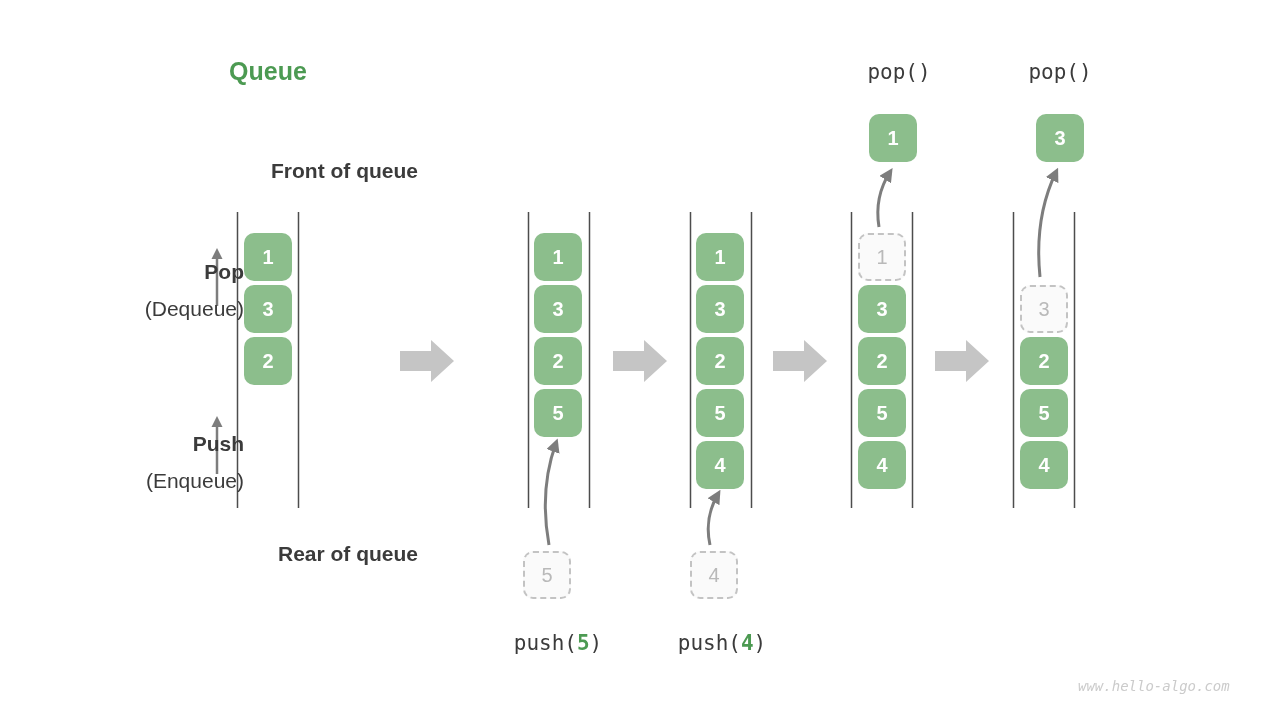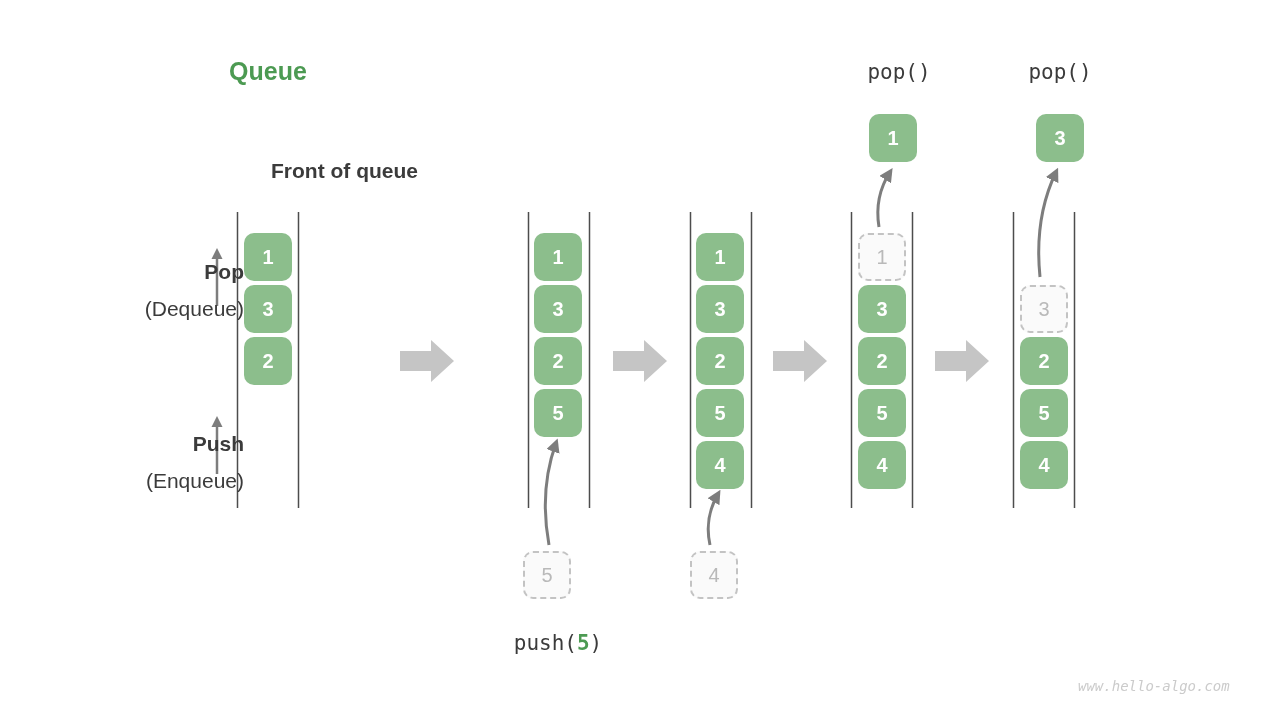--- a/index.html
+++ b/index.html
@@ -92,38 +92,40 @@
     <path class="flow-arrow" d="M 879 227 Q 874 197 890 172" marker-end="url(#ah)"></path>
     <path class="flow-arrow" d="M 1040 277 Q 1034 218 1056 172" marker-end="url(#ah)"></path>
   </svg>
 
   <div class="title">Queue</div>
   <div class="side-label bold" style="left:118px;top:158px;width:300px;">Front of queue</div>
   <div class="side-label" style="left:44px;top:296px;width:200px;">(Dequeue)</div>
   <div class="side-label bold" style="left:44px;top:259px;width:200px;">Pop</div>
   <div class="side-label" style="left:44px;top:468px;width:200px;">(Enqueue)</div>
   <div class="side-label bold" style="left:44px;top:431px;width:200px;">Push</div>
+  <div class="side-label bold" style="left:118px;top:541px;width:300px;">Rear of queue</div>
 
   <div class="cell" style="left:244px;top:233px;">1</div>
   <div class="cell" style="left:244px;top:285px;">3</div>
   <div class="cell" style="left:244px;top:337px;">2</div>
 
   <div class="cell" style="left:534px;top:233px;">1</div>
   <div class="cell" style="left:534px;top:285px;">3</div>
   <div class="cell" style="left:534px;top:337px;">2</div>
   <div class="cell" style="left:534px;top:389px;">5</div>
   <div class="cell dashed" style="left:523px;top:551px;">5</div>
   <div class="code" style="left:458px;top:631px;width:200px;text-align:center;"><span>push(</span><span class="arg">5</span><span>)</span></div>
 
   <div class="cell" style="left:696px;top:233px;">1</div>
   <div class="cell" style="left:696px;top:285px;">3</div>
   <div class="cell" style="left:696px;top:337px;">2</div>
   <div class="cell" style="left:696px;top:389px;">5</div>
   <div class="cell" style="left:696px;top:441px;">4</div>
   <div class="cell dashed" style="left:690px;top:551px;">4</div>
+  <div class="code" style="left:622px;top:631px;width:200px;"><span>push(</span><span class="arg">4</span><span>)</span></div>
 
   <div class="code" style="left:819px;top:60px;width:160px;">pop()</div>
   <div class="cell" style="left:869px;top:114px;">1</div>
   <div class="cell dashed" style="left:858px;top:233px;">1</div>
   <div class="cell" style="left:858px;top:285px;">3</div>
   <div class="cell" style="left:858px;top:337px;">2</div>
   <div class="cell" style="left:858px;top:389px;">5</div>
   <div class="cell" style="left:858px;top:441px;">4</div>
 
   <div class="code" style="left:980px;top:60px;width:160px;">pop()</div>

